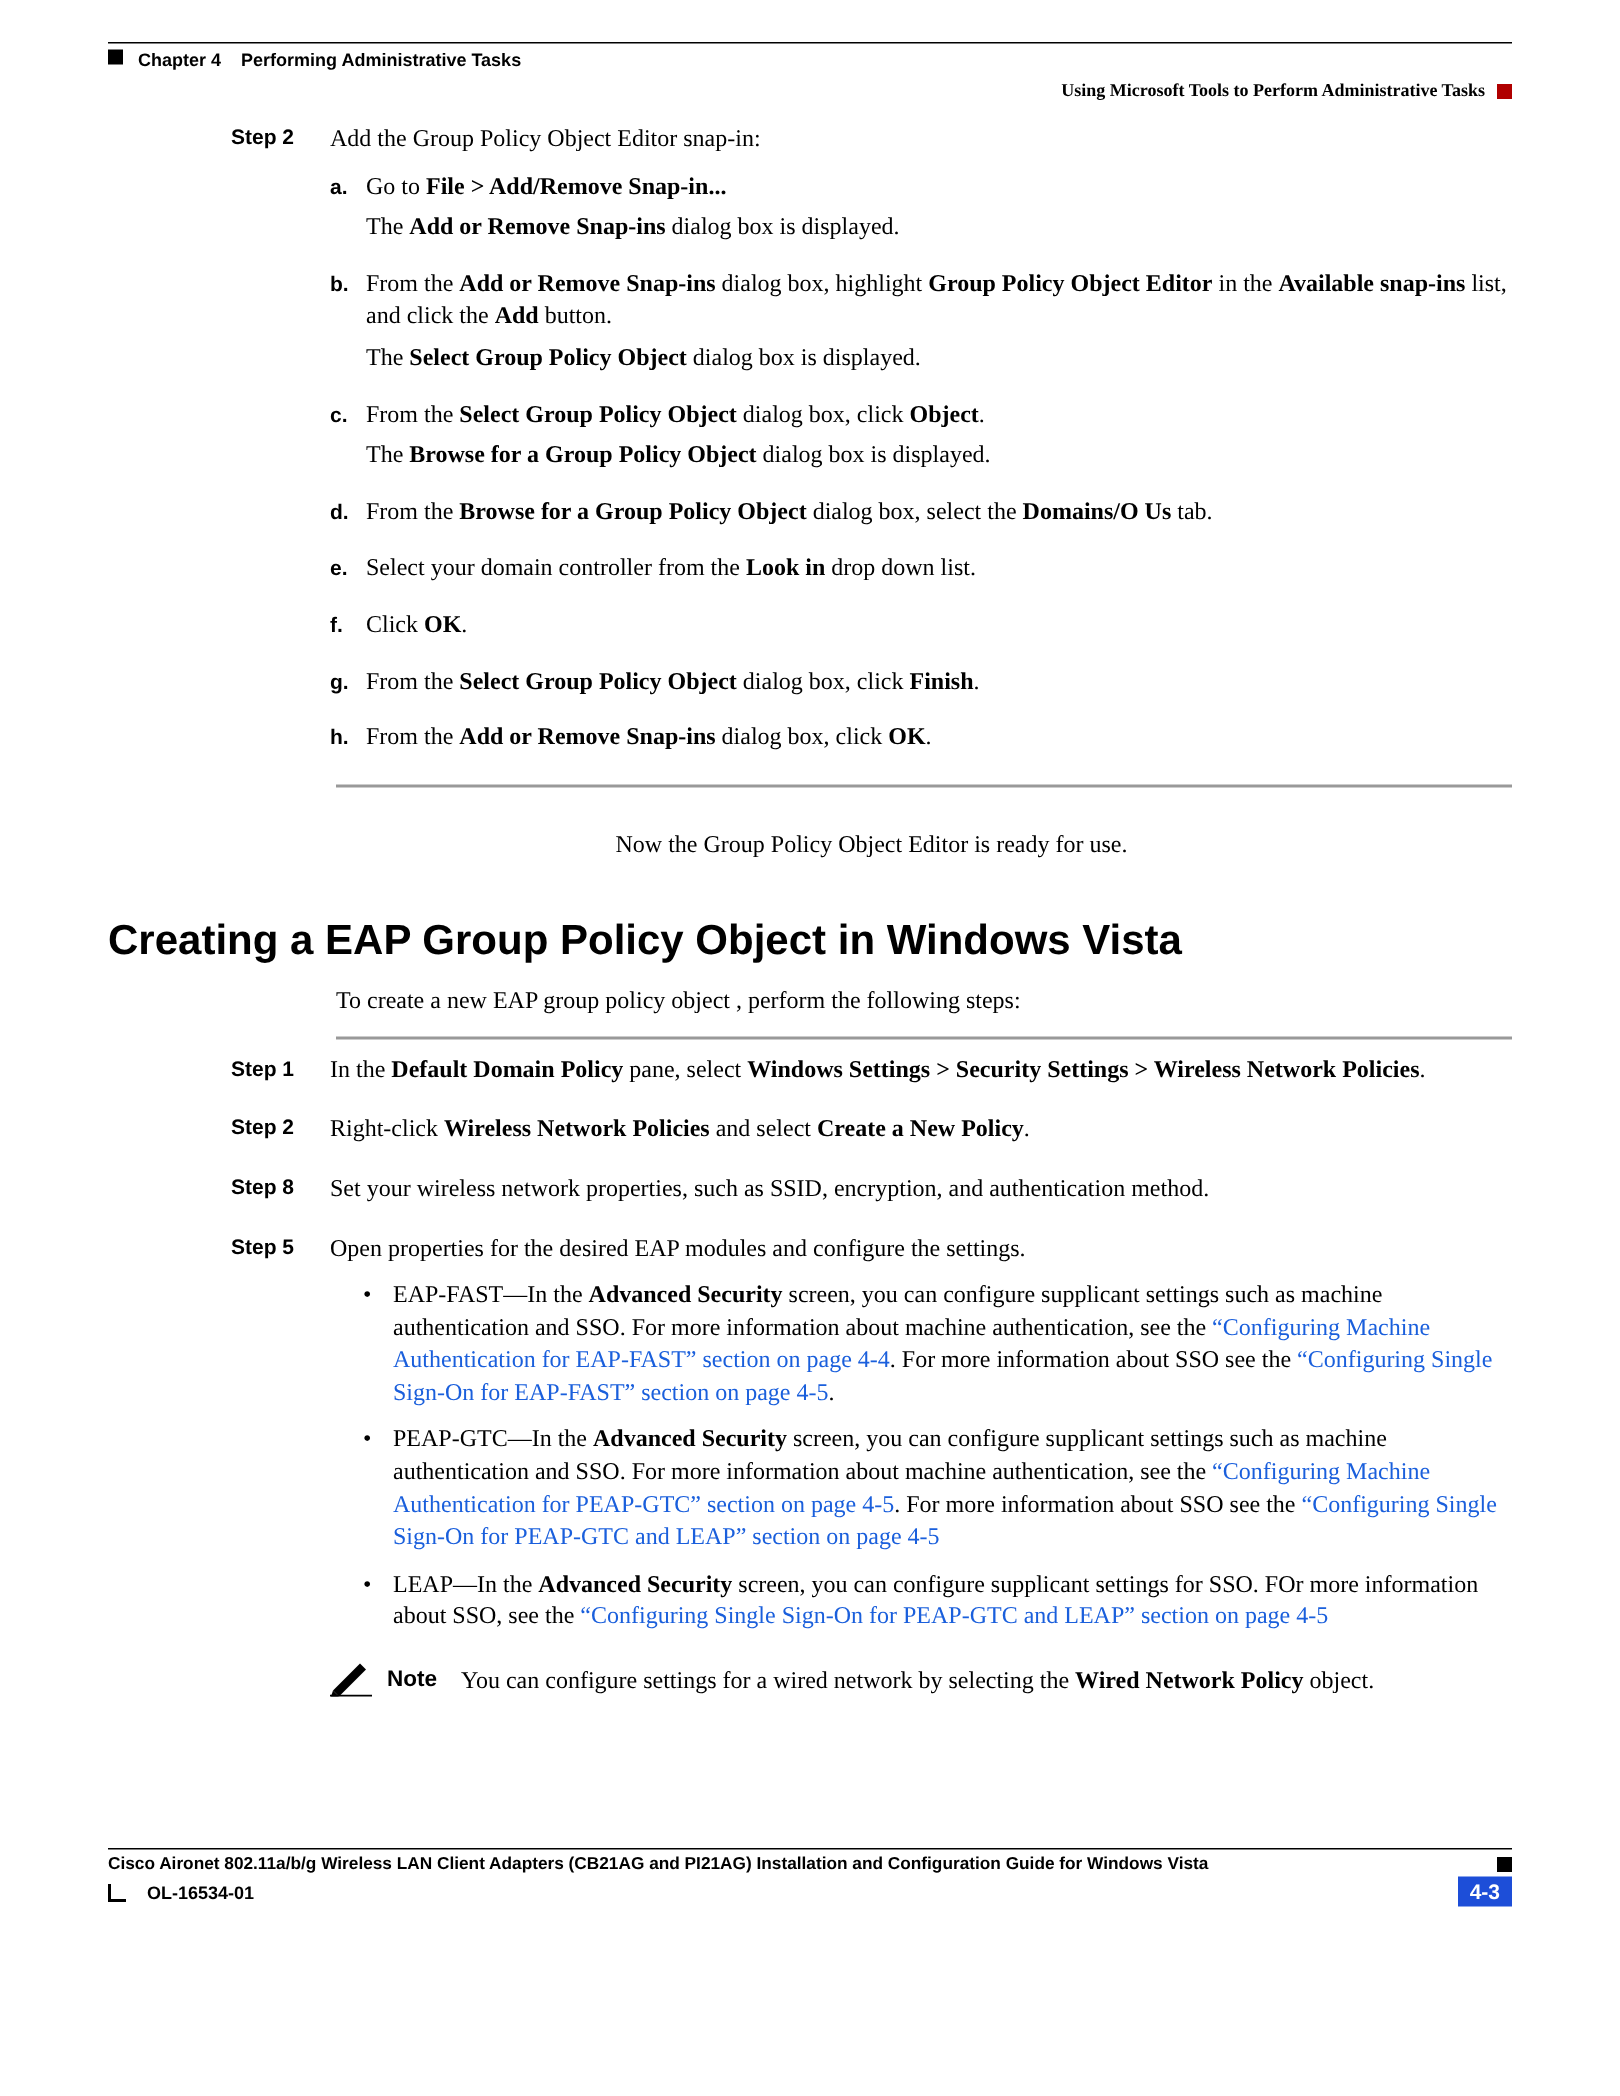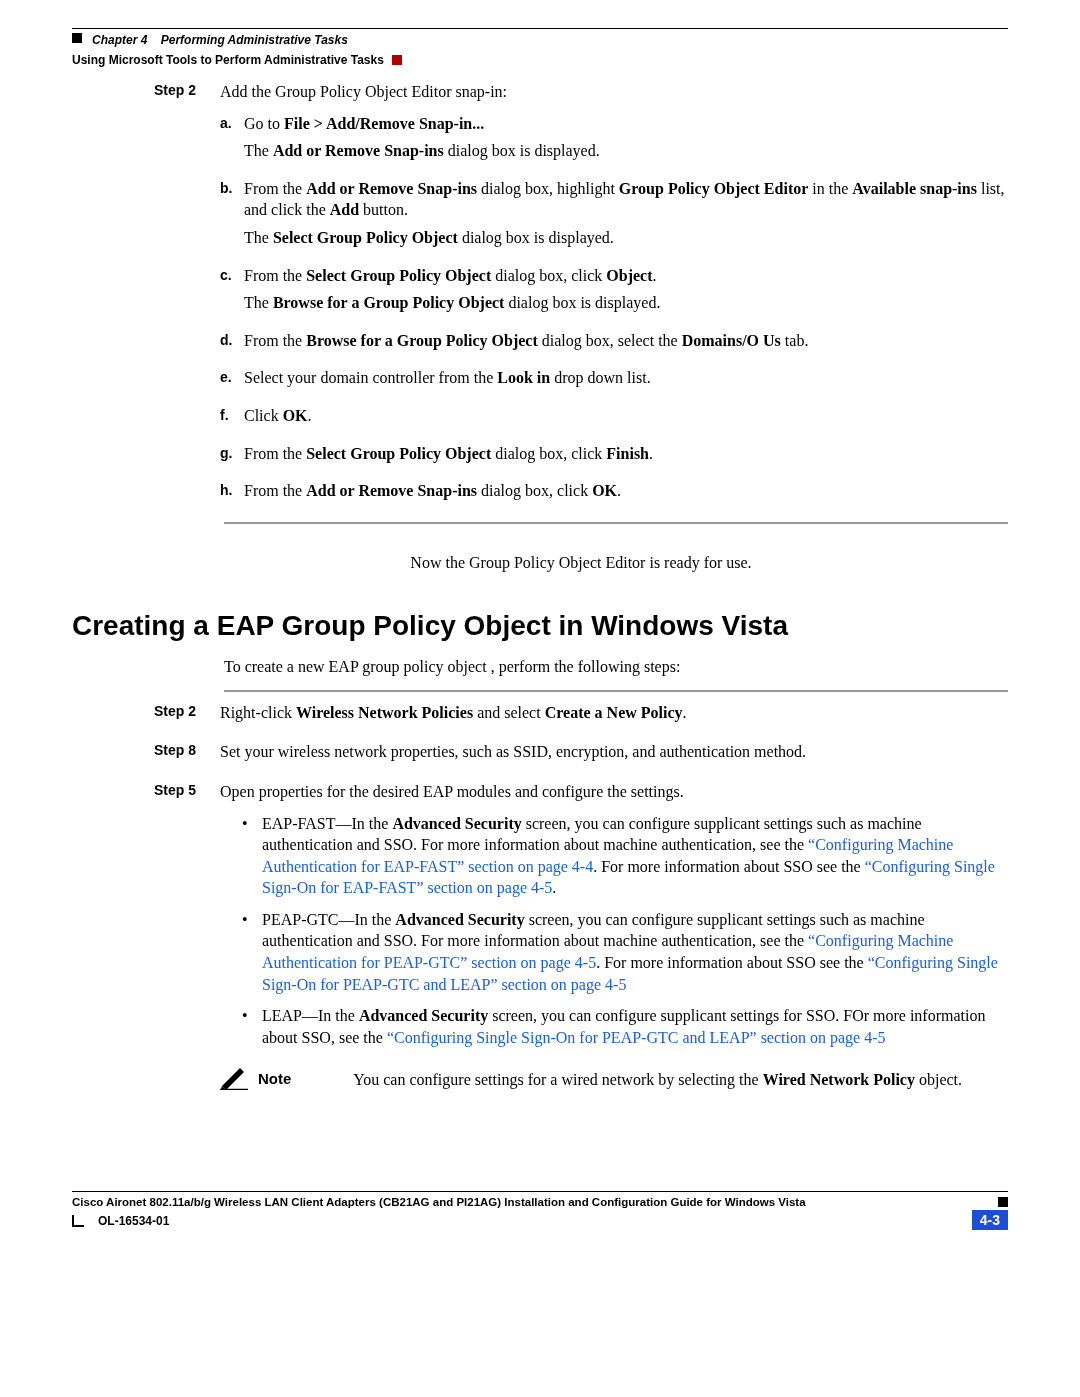--- a/index.html
+++ b/index.html
@@ -23,21 +23,20 @@
     align-items: center;
     font-family: Arial, Helvetica, sans-serif;
     font-size: 12px;
     font-weight: 700;
     margin-bottom: 14px;
   }
   .top-left {
     display: flex;
     align-items: flex-start;
     gap: 10px;
-    font-style: italic;
   }
   .top-right {
     display: flex;
     align-items: center;
     gap: 8px;
   }
   .sq {
     width: 10px;
     height: 10px;
     background: #000;
@@ -139,21 +138,20 @@
   }
   .bullet-body { flex: 1; }
   .link { color: #1a5fdc; }
 
   .note-row {
     display: flex;
     align-items: flex-start;
     margin-top: 18px;
     font-size: 16px;
     line-height: 1.35;
-    text-align: center;
   }
   .note-icon {
     flex: 0 0 30px;
     margin-right: 8px;
   }
   .note-icon svg { display: block; }
   .note-label {
     font-family: Arial, Helvetica, sans-serif;
     font-weight: 700;
     font-size: 15px;
@@ -207,21 +205,21 @@
   <div class="top-header">
     <div class="top-left">
       <span class="sq"></span>
       <span>
         <span>Chapter 4</span>
         &nbsp;&nbsp;
         <span>Performing Administrative Tasks</span>
       </span>
     </div>
   </div>
-  <div class="top-header" style="margin-top:-8px;">
+  <div class="top-header" style="justify-content:flex-end; margin-top:-8px;font-family:Liberation Serif, serif;">
     <div class="top-right">
       <span class="section-label">Using Microsoft Tools to Perform Administrative Tasks</span>
       <span class="sq sq-right"></span>
     </div>
   </div>
 
   <div class="content">
 
     <div class="step-line">
       <div class="step-label">Step 2</div>
@@ -293,20 +291,26 @@
 
     <p class="after-steps">Now the Group Policy Object Editor is ready for use.</p>
   </div>
 
   <h1 class="section-title">Creating a EAP Group Policy Object in Windows Vista</h1>
 
   <div class="content">
     <p class="intro">To create a new EAP group policy object , perform the following steps:</p>
     <div class="divider divider-sec"></div>
 
+    <div class="step-line">
+      <div class="step-label">Step 1</div>
+      <div class="step-body">
+        <p><span>In the </span><span class="bold">Default Domain Policy</span><span> pane, select </span><span class="bold">Windows Settings &gt; Security Settings &gt; Wireless Network Policies</span><span>.</span></p>
+      </div>
+    </div>
 
     <div class="step-line">
       <div class="step-label">Step 2</div>
       <div class="step-body">
         <p><span>Right-click </span><span class="bold">Wireless Network Policies</span><span> and select </span><span class="bold">Create a New Policy</span><span>.</span></p>
       </div>
     </div>
 
     <div class="step-line">
       <div class="step-label">Step 8</div>

